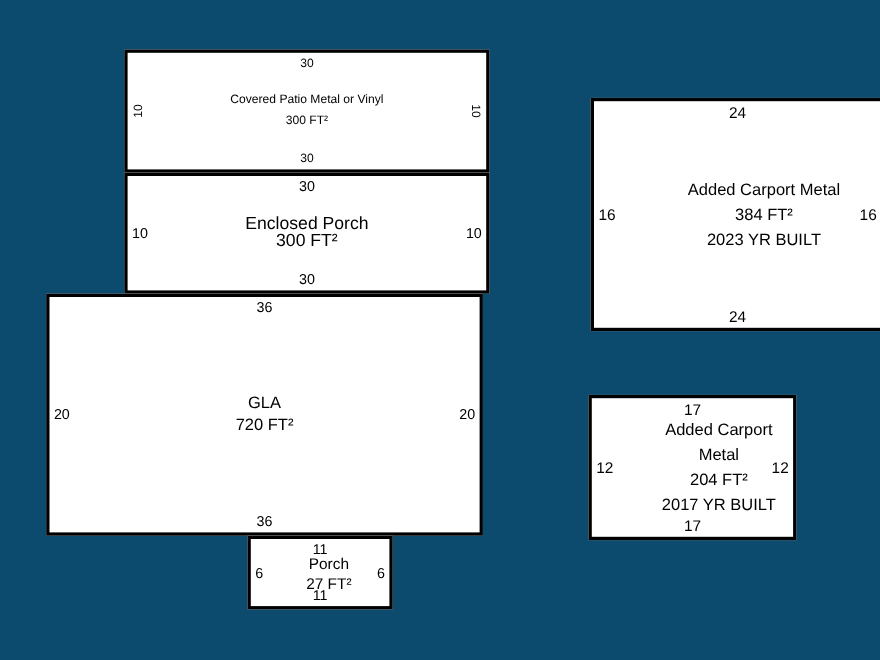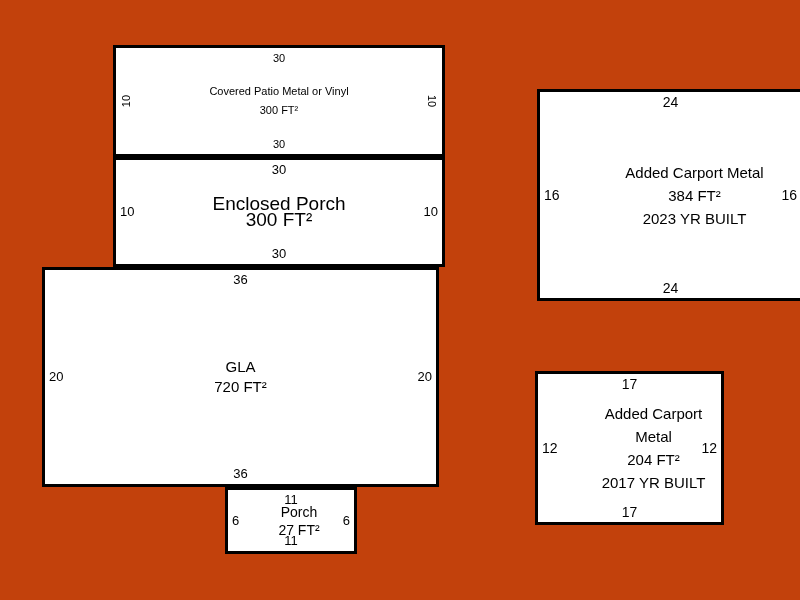--- a/index.html
+++ b/index.html
@@ -6,36 +6,36 @@
     margin: 0;
     padding: 0;
     background: #ffffff;
     font-family: "Liberation Sans", sans-serif;
     color: #000000;
   }
   .canvas {
     position: relative;
     width: 800px;
     height: 600px;
-    background: #c2410c;
+    background: #0c4a6e;
     overflow: hidden;
   }
   .room {
     position: absolute;
     box-sizing: border-box;
     border: 3px solid #000000;
     background: #ffffff;
   }
   
   .r-patio  { left: 113px; top: 45px;  width: 332px; height: 112px; }
   .r-eporch { left: 113px; top: 157px; width: 332px; height: 110px; }
   .r-gla    { left: 42px;  top: 267px; width: 397px; height: 220px; }
   .r-porch  { left: 225px; top: 487px; width: 132px; height: 67px;  }
   .r-cp1    { left: 489px; top: 89px;  width: 267px; height: 212px; margin-left: 48px; }
-  .r-cp2    { left: 535px; top: 371px; width: 189px; height: 154px; }
+  .r-cp2    { left: 535px; top: 359px; width: 189px; height: 132px; }
 
   .center-block {
     position: absolute;
     left: 0; right: 0; top: 0; bottom: 0;
     display: flex;
     flex-direction: column;
     align-items: center;
     justify-content: center;
     text-align: center;
     pointer-events: none;
@@ -50,21 +50,21 @@
   .dim-bottom { bottom: 3px; left: 50%; transform: translateX(-50%); }
   .dim-left   { left: 4px;   top: 50%;  transform: translateY(-50%); }
   .dim-right  { right: 4px;  top: 50%;  transform: translateY(-50%); }
   
   .dim-left.rot-ccw  { transform: translateY(-50%) rotate(-90deg); }
   .dim-right.rot-cw  { transform: translateY(-50%) rotate(90deg); }
 
   
   .r-patio  .center-block { font-size: 11px; line-height: 19px; }
   .r-patio  .dim          { font-size: 11px; }
-  .r-eporch .center-block { font-size: 19px; line-height: 16px; }
+  .r-eporch .center-block { font-size: 16px; line-height: 16px; }
   .r-gla    .center-block { font-size: 15px; line-height: 20px; }
   .r-porch  .center-block { font-size: 14px; line-height: 18px; padding-left: 16px; }
   .r-cp1    .center-block,
   .r-cp2    .center-block { font-size: 15px; line-height: 23px; padding-left: 48px; }
   .r-cp1 .dim, .r-cp2 .dim { font-size: 14px; }
 </style>
 </head>
 <body>
 
 <div class="canvas">

